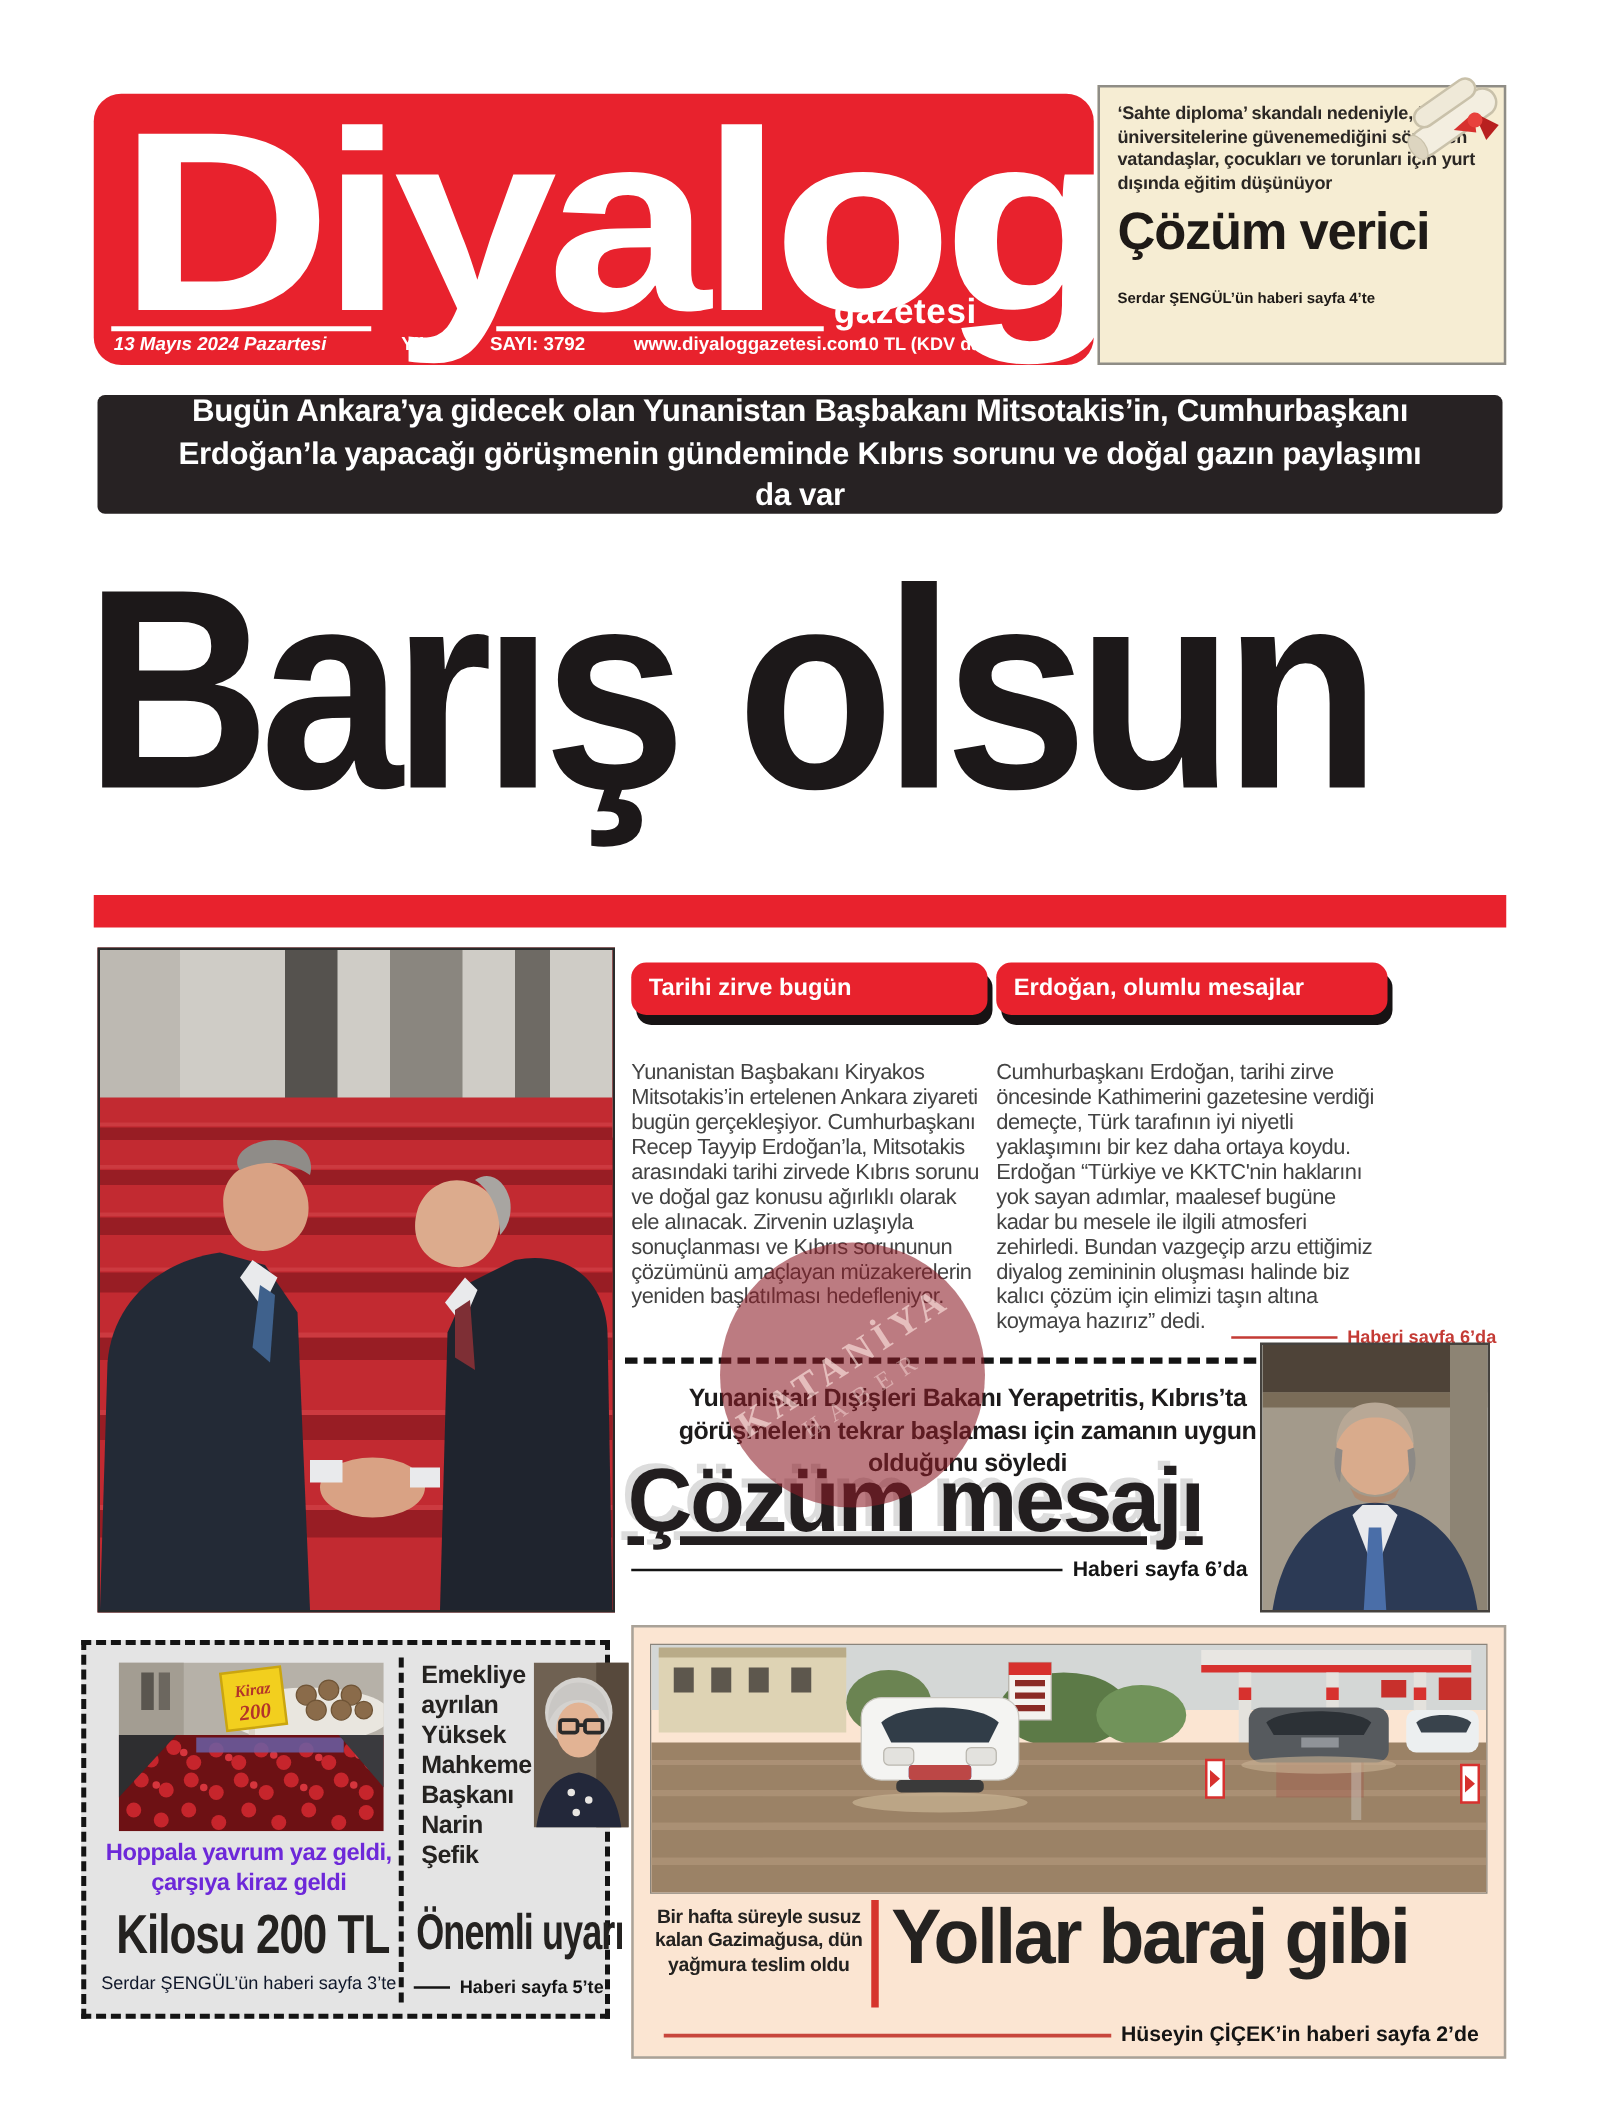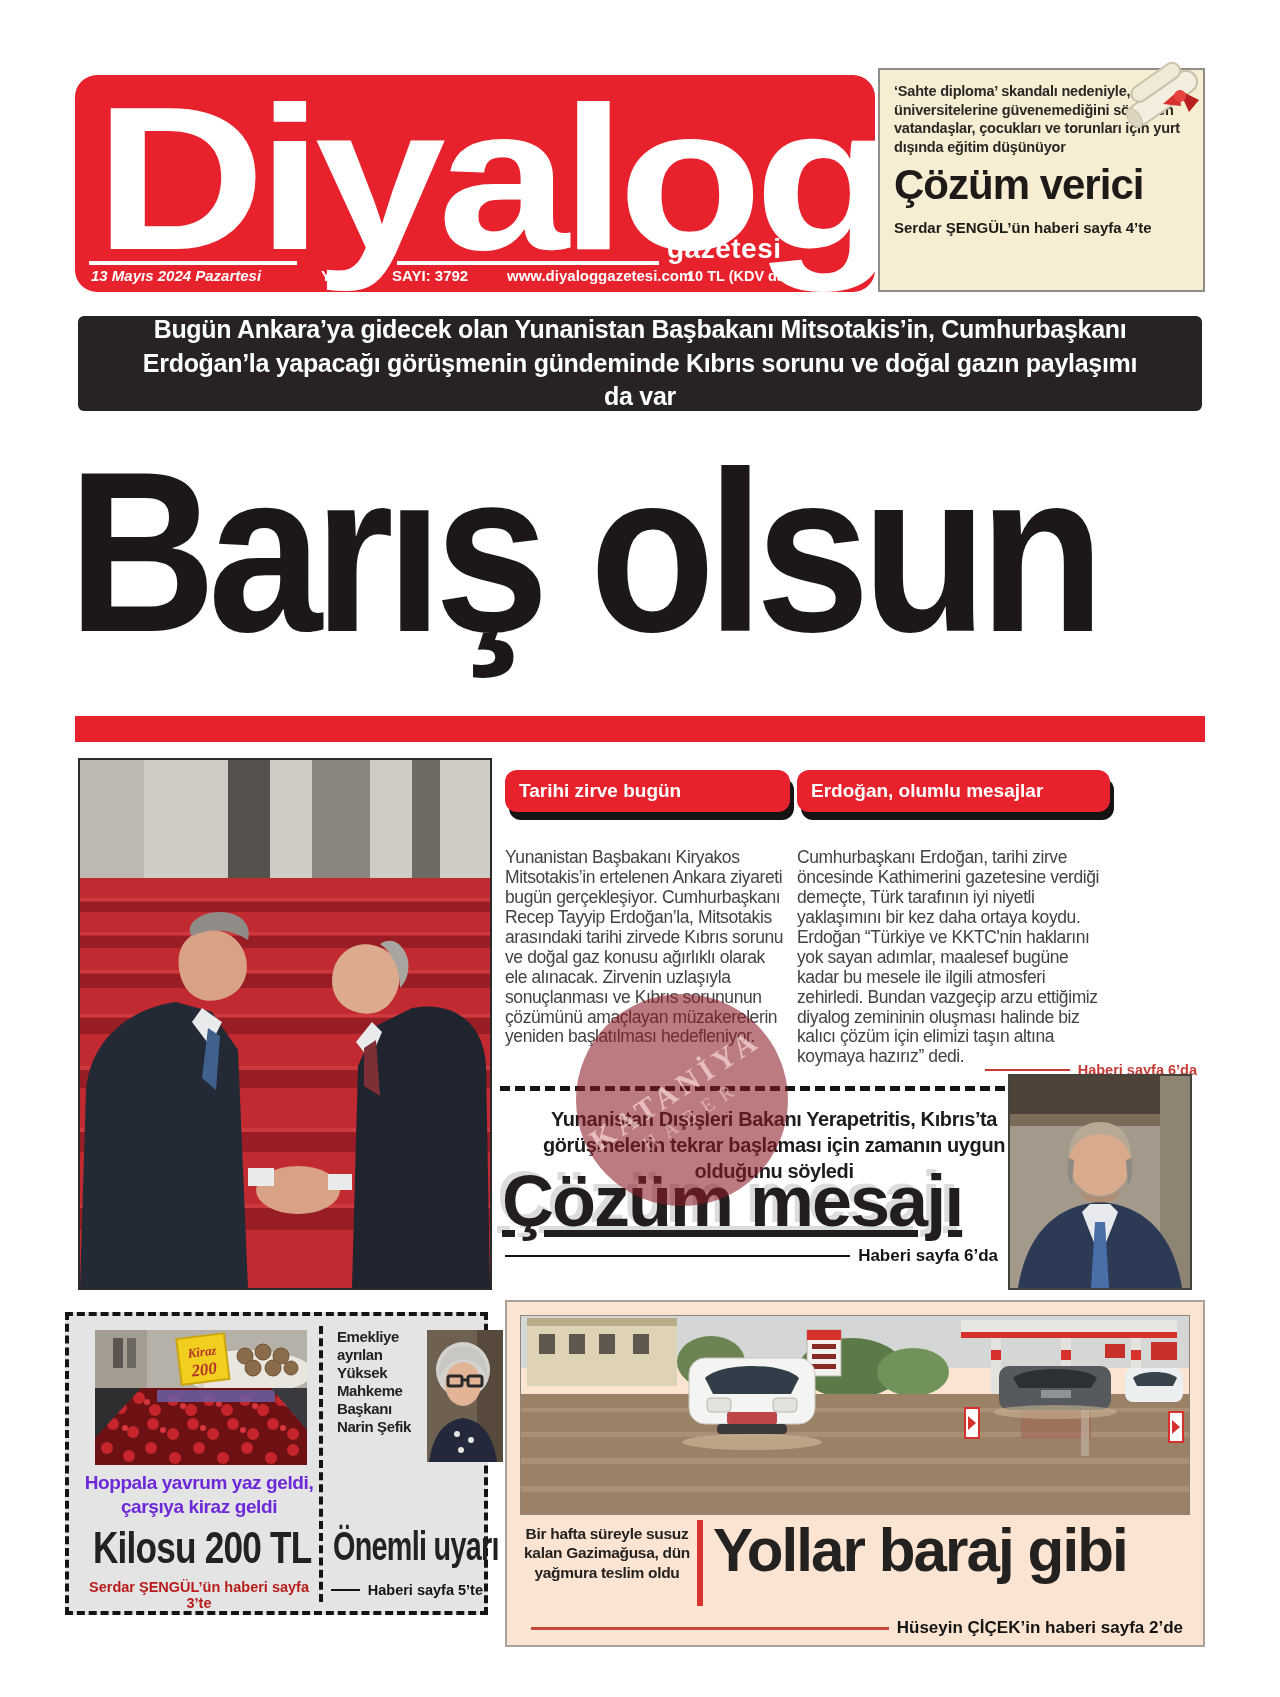--- a/index.html
+++ b/index.html
@@ -14,21 +14,21 @@
   .mast-rule{height:4px;background:#fff;top:186px;}
   .mast-small{color:#fff;font-size:15px;font-weight:bold;top:192px;white-space:nowrap;}
   .mast-gaz{color:#fff;font-size:28px;font-weight:bold;top:158px;letter-spacing:0.5px;}
   .mast-price{color:#fff;font-size:14.5px;font-weight:bold;top:193px;}
 
   
   .diploma-box{left:878px;top:68px;width:327px;height:224px;background:#f6edd3;
                border:2px solid #8f8d86;box-sizing:border-box;padding:12px 14px;}
   .diploma-teaser{font-size:14.5px;font-weight:bold;color:#2b2724;line-height:1.28;width:305px;letter-spacing:-0.2px;}
   .diploma-headline{font-size:42px;font-weight:900;color:#1e1a17;margin-top:5px;letter-spacing:-1px;}
-  .diploma-byline{font-size:15px;font-weight:bold;color:#1e1a17;margin-top:10px;}
+  .diploma-byline{font-size:12px;font-weight:bold;color:#1e1a17;margin-top:22px;}
   .diploma-icon{right:-8px;top:-10px;}
 
   
   .banner{left:78px;top:316px;width:1124px;height:95px;background:#272223;border-radius:6px;
           color:#fff;display:flex;align-items:center;justify-content:center;}
   .banner p{margin:0;padding:0 48px;font-size:25px;font-weight:bold;text-align:center;line-height:1.35;letter-spacing:-0.3px;}
 
   
   .big-headline{left:68px;top:418px;font-size:228px;font-weight:bold;color:#1c1819;line-height:1.18;
                 letter-spacing:-9px;white-space:nowrap;transform:scaleX(0.9);transform-origin:left top;z-index:3;}
@@ -70,22 +70,22 @@
 
   
   .gray-box{left:65px;top:1312px;width:423px;height:303px;background:#e4e4e4;
             border:4px dashed #141414;box-sizing:border-box;}
   .gb-vdiv{left:250px;top:10px;height:276px;border-left:4px dashed #141414;}
   .cherry-photo{left:26px;top:14px;width:212px;height:135px;}
   .cherry-teaser{left:10px;top:155px;width:240px;text-align:center;font-size:19px;font-weight:bold;
                  color:#6d28d9;line-height:1.25;letter-spacing:-0.4px;}
   .cherry-headline{left:24px;top:207px;font-size:44px;font-weight:900;color:#242220;white-space:nowrap;
                    transform:scaleX(0.8);transform-origin:left top;letter-spacing:-1px;}
-  .cherry-byline{left:10px;top:263px;width:240px;text-align:center;font-size:14.5px;font-weight:bold;color:#b91c1c;}
-  .court-teaser{left:268px;top:12px;width:88px;font-size:15px;font-weight:bold;color:#242220;line-height:1.2;letter-spacing:-0.4px;}
+  .cherry-byline{left:10px;top:263px;width:240px;text-align:center;font-size:14.5px;font-weight:normal;color:#0f172a;}
+  .court-teaser{left:268px;top:12px;width:88px;font-size:20px;font-weight:bold;color:#242220;line-height:1.2;letter-spacing:-0.4px;}
   .judge-photo{left:358px;top:14px;width:76px;height:132px;}
   .court-quote{left:262px;top:152px;width:158px;font-size:16.5px;font-weight:bold;color:#242220;line-height:1.2;letter-spacing:-0.4px;}
   .court-headline{left:264px;top:208px;font-size:40px;font-weight:900;color:#242220;white-space:nowrap;
                   transform:scaleX(0.72);transform-origin:left top;letter-spacing:-1px;}
   .court-ref{left:262px;top:266px;width:152px;}
   .ref-line-b{flex:1;height:2px;background:#141414;}
   .ref-black-sm{color:#141414;font-size:14.5px;font-weight:bold;white-space:nowrap;}
 
   
   .flood-box{left:505px;top:1300px;width:700px;height:347px;background:#fbe5d2;

